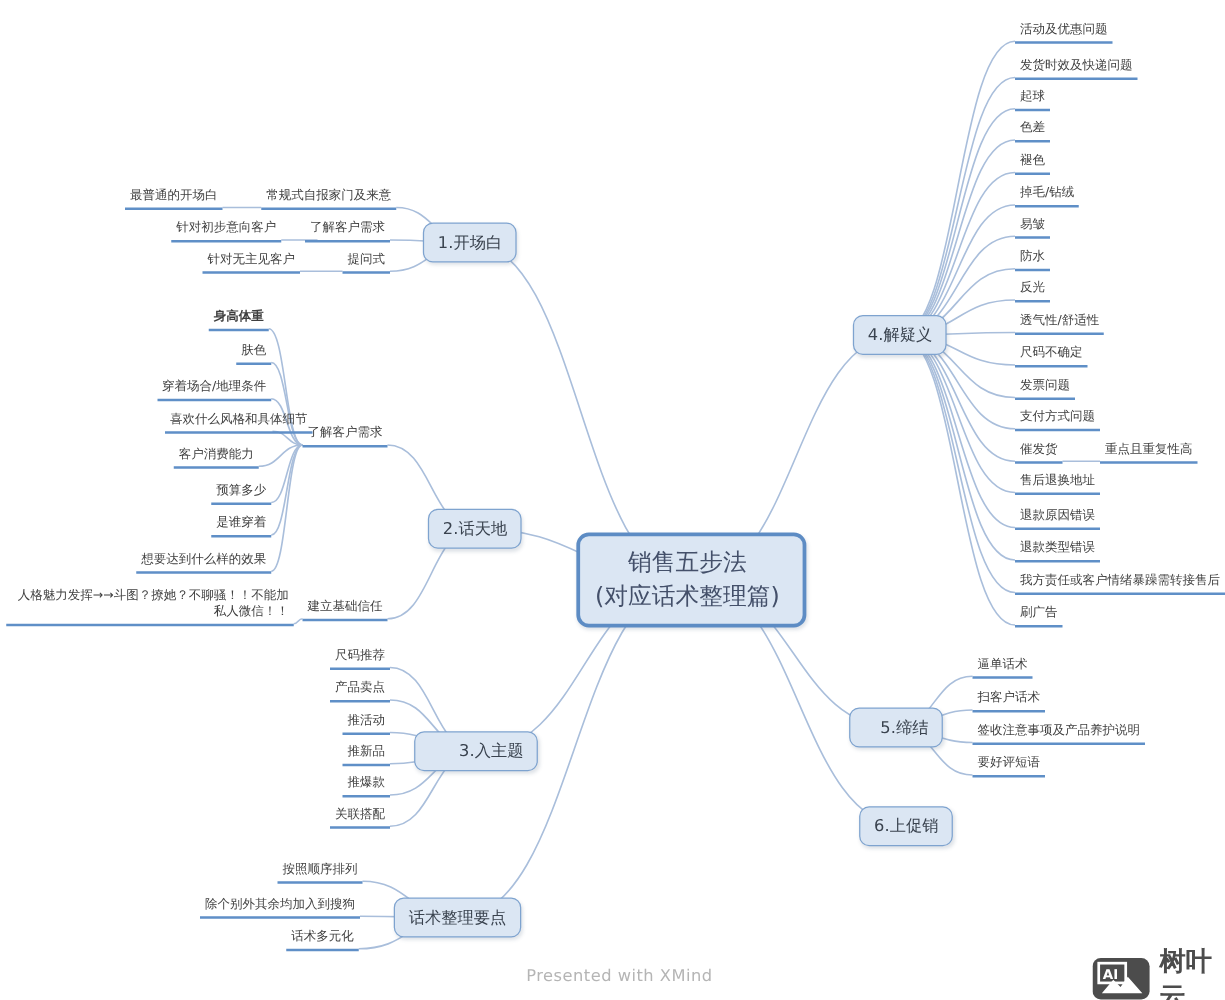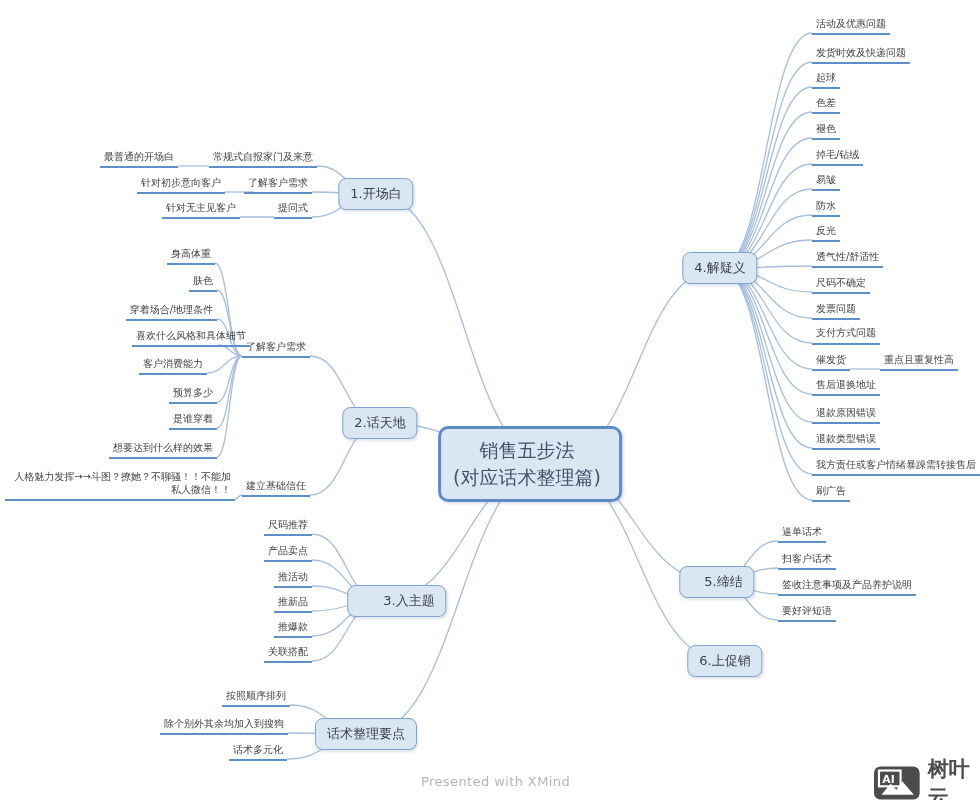--- a/index.html
+++ b/index.html
@@ -97,42 +97,42 @@
       <path d="M720,268 C766,268 766,474 812,474"></path>
       <path d="M720,268 C766,268 766,500 812,500"></path>
       <path d="M553,464 C635,464 635,582 717,582"></path>
       <path d="M717,582 C747.5,582 747.5,541 778,541"></path>
       <path d="M717,582 C747.5,582 747.5,568 778,568"></path>
       <path d="M717,582 C747.5,582 747.5,594 778,594"></path>
       <path d="M717,582 C747.5,582 747.5,620 778,620"></path>
       <path d="M553,464 C639,464 639,661 725,661"></path>
     </svg>
 
-  <div class="box root" style="left: 530px; top: 464px; padding-left: 12px;">销售五步法
+  <div class="box root" style="left: 553px; top: 464px; padding-left: 12px;">销售五步法
 (对应话术整理篇)</div>
     <div class="box" style="left: 376px; top: 194px;">1.开场白</div>
     <div class="leaf" style="right: 663px; text-align: right; bottom: 632px;">常规式自报家门及来意</div>
     <div class="leaf" style="right: 802px; text-align: right; bottom: 632px;">最普通的开场白</div>
     <div class="leaf" style="right: 668px; text-align: right; bottom: 606px;">了解客户需求</div>
     <div class="leaf" style="right: 755px; text-align: right; bottom: 606px;">针对初步意向客户</div>
     <div class="leaf" style="right: 668px; text-align: right; bottom: 581px;">提问式</div>
     <div class="leaf" style="right: 740px; text-align: right; bottom: 581px;">针对无主见客户</div>
     <div class="box" style="left: 380px; top: 423px;">2.话天地</div>
     <div class="leaf" style="right: 670px; text-align: right; bottom: 442px;">了解客户需求</div>
-    <div class="leaf" style="right: 765px; text-align: right; bottom: 535px;">身高体重</div>
+    <div class="leaf" style="right: 765px; text-align: right; bottom: 535px; font-weight: bold;">身高体重</div>
     <div class="leaf" style="right: 763px; text-align: right; bottom: 508px;">肤色</div>
     <div class="leaf" style="right: 763px; text-align: right; bottom: 479px;">穿着场合/地理条件</div>
     <div class="leaf" style="right: 730px; text-align: left; bottom: 453px;">喜欢什么风格和具体细节</div>
     <div class="leaf" style="right: 773px; text-align: right; bottom: 425px;">客户消费能力</div>
     <div class="leaf" style="right: 763px; text-align: right; bottom: 396px;">预算多少</div>
     <div class="leaf" style="right: 763px; text-align: right; bottom: 370px;">是谁穿着</div>
     <div class="leaf" style="right: 763px; text-align: left; bottom: 341px;">想要达到什么样的效果</div>
     <div class="leaf" style="right: 670px; text-align: right; bottom: 303px;">建立基础信任</div>
     <div class="leaf wrap" style="max-width: 222px; right: 745px; text-align: right; bottom: 299px;">人格魅力发挥→→斗图？撩她？不聊骚！！不能加私人微信！！</div>
-    <div class="box" style="left: 397px; top: 601px; padding-left: 35px;">3.入主题</div>
+    <div class="box" style="left: 381px; top: 601px; padding-left: 35px;">3.入主题</div>
     <div class="leaf" style="right: 668px; text-align: right; bottom: 264px;">尺码推荐</div>
     <div class="leaf" style="right: 668px; text-align: right; bottom: 238px;">产品卖点</div>
     <div class="leaf" style="right: 668px; text-align: right; bottom: 212px; margin-top: 44px;">推活动</div>
     <div class="leaf" style="right: 668px; text-align: right; bottom: 187px;">推新品</div>
     <div class="leaf" style="right: 668px; text-align: right; bottom: 162px;">推爆款</div>
     <div class="leaf" style="right: 668px; text-align: right; bottom: 137px;">关联搭配</div>
     <div class="box" style="left: 366px; top: 734px;">话术整理要点</div>
     <div class="leaf" style="right: 690px; text-align: right; bottom: 93px;">按照顺序排列</div>
     <div class="leaf" style="right: 692px; text-align: right; bottom: 65px;">除个别外其余均加入到搜狗</div>
     <div class="leaf" style="right: 693px; text-align: right; bottom: 39px;">话术多元化</div>
@@ -142,21 +142,21 @@
     <div class="leaf" style="left: 812px; bottom: 711px;">起球</div>
     <div class="leaf" style="left: 812px; bottom: 686px;">色差</div>
     <div class="leaf" style="left: 812px; bottom: 660px;">褪色</div>
     <div class="leaf" style="left: 812px; bottom: 634px;">掉毛/钻绒</div>
     <div class="leaf" style="left: 812px; bottom: 609px;">易皱</div>
     <div class="leaf" style="left: 812px; bottom: 583px;">防水</div>
     <div class="leaf" style="left: 812px; bottom: 558px;">反光</div>
     <div class="leaf" style="left: 812px; bottom: 532px;">透气性/舒适性</div>
     <div class="leaf" style="left: 812px; bottom: 506px;">尺码不确定</div>
     <div class="leaf" style="left: 812px; bottom: 480px;">发票问题</div>
-    <div class="leaf" style="left: 812px; bottom: 455px; font-family: Liberation Mono, monospace;">支付方式问题</div>
+    <div class="leaf" style="left: 812px; bottom: 455px;">支付方式问题</div>
     <div class="leaf" style="left: 812px; bottom: 429px;">催发货</div>
     <div class="leaf" style="left: 880px; bottom: 429px;">重点且重复性高</div>
     <div class="leaf" style="left: 812px; bottom: 404px;">售后退换地址</div>
     <div class="leaf" style="left: 812px; bottom: 376px;">退款原因错误</div>
     <div class="leaf" style="left: 812px; bottom: 350px;">退款类型错误</div>
     <div class="leaf" style="left: 812px; bottom: 324px;">我方责任或客户情绪暴躁需转接售后</div>
     <div class="leaf" style="left: 812px; bottom: 298px;">刷广告</div>
     <div class="box" style="left: 717px; top: 582px; padding-left: 24px;">5.缔结</div>
     <div class="leaf" style="left: 778px; bottom: 257px;">逼单话术</div>
     <div class="leaf" style="left: 778px; bottom: 230px;">扫客户话术</div>

